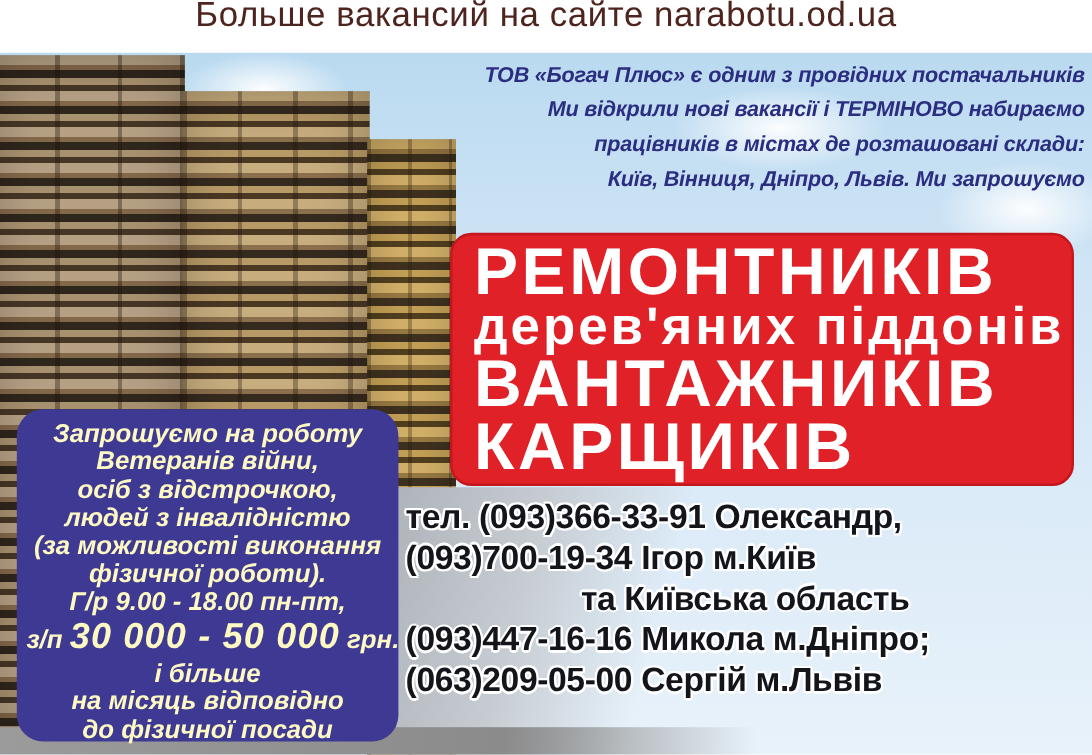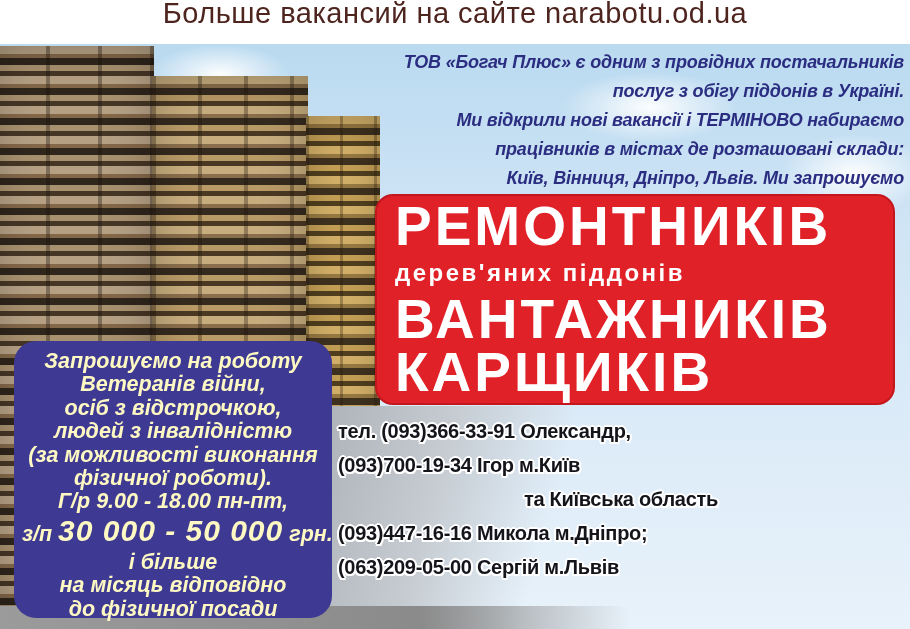--- a/index.html
+++ b/index.html
@@ -59,34 +59,34 @@
     text-align:right;font-style:italic;font-weight:700;
     font-size:18px;line-height:29px;color:#2b2d80;letter-spacing:-.2px;
   }
   
   .redbox{
     position:absolute;left:375px;top:194px;width:520px;height:211px;z-index:7;
     background:#e02128;border:2px solid #c4161d;border-radius:18px;
     box-sizing:border-box;padding:4px 0 0 18px;color:#ffffff;font-weight:700;
   }
   .redbox .big{font-size:55px;line-height:53px;letter-spacing:3px;}
-  .redbox .mid{font-size:24px;line-height:40px;letter-spacing:2.5px;}
+  .redbox .mid{font-size:44px;line-height:40px;letter-spacing:2.5px;}
   
   .bluebox{
     position:absolute;left:14px;top:341px;width:318px;height:277px;z-index:8;
     background:#3e3a93;border-radius:22px;box-sizing:border-box;padding:9px 8px;
     color:#fef9c3;font-style:italic;font-weight:700;text-align:center;
     font-size:21.5px;line-height:23.4px;
   }
   .bluebox .salary{line-height:34px;white-space:nowrap;}
   .bluebox .salary .amt{font-size:30px;letter-spacing:1px;}
   
   .contacts{
     position:absolute;left:338px;top:414px;width:566px;z-index:9;
-    font-size:20px;font-weight:700;line-height:34px;color:#14141b;
+    font-size:28px;font-weight:700;line-height:34px;color:#14141b;
     text-shadow:2px 0 0 #fff,-2px 0 0 #fff,0 2px 0 #fff,0 -2px 0 #fff,
       1.5px 1.5px 0 #fff,-1.5px 1.5px 0 #fff,1.5px -1.5px 0 #fff,-1.5px -1.5px 0 #fff;
     letter-spacing:-.3px;
   }
   .contacts .centered{text-align:center;}
 </style>
 </head>
 <body>
 
 <div class="page">
@@ -101,21 +101,20 @@
     <div class="cloud c3"></div>
     <div class="stack s1"></div>
     <div class="stack s2"></div>
     <div class="stack s3"></div>
     <div class="truck"></div>
     <div class="ground"></div>
   </div>
 
   <div class="intro">
     <div>ТОВ «Богач Плюс» є одним з провідних постачальників</div>
-    <div>послуг з обігу піддонів в Україні.</div>
     <div>Ми відкрили нові вакансії і ТЕРМІНОВО набираємо</div>
     <div>працівників в містах де розташовані склади:</div>
     <div>Київ, Вінниця, Дніпро, Львів. Ми запрошуємо</div>
   </div>
 
   <div class="redbox">
     <div class="big">РЕМОНТНИКІВ</div>
     <div class="mid">дерев'яних піддонів</div>
     <div class="big">ВАНТАЖНИКІВ</div>
     <div class="big">КАРЩИКІВ</div>

